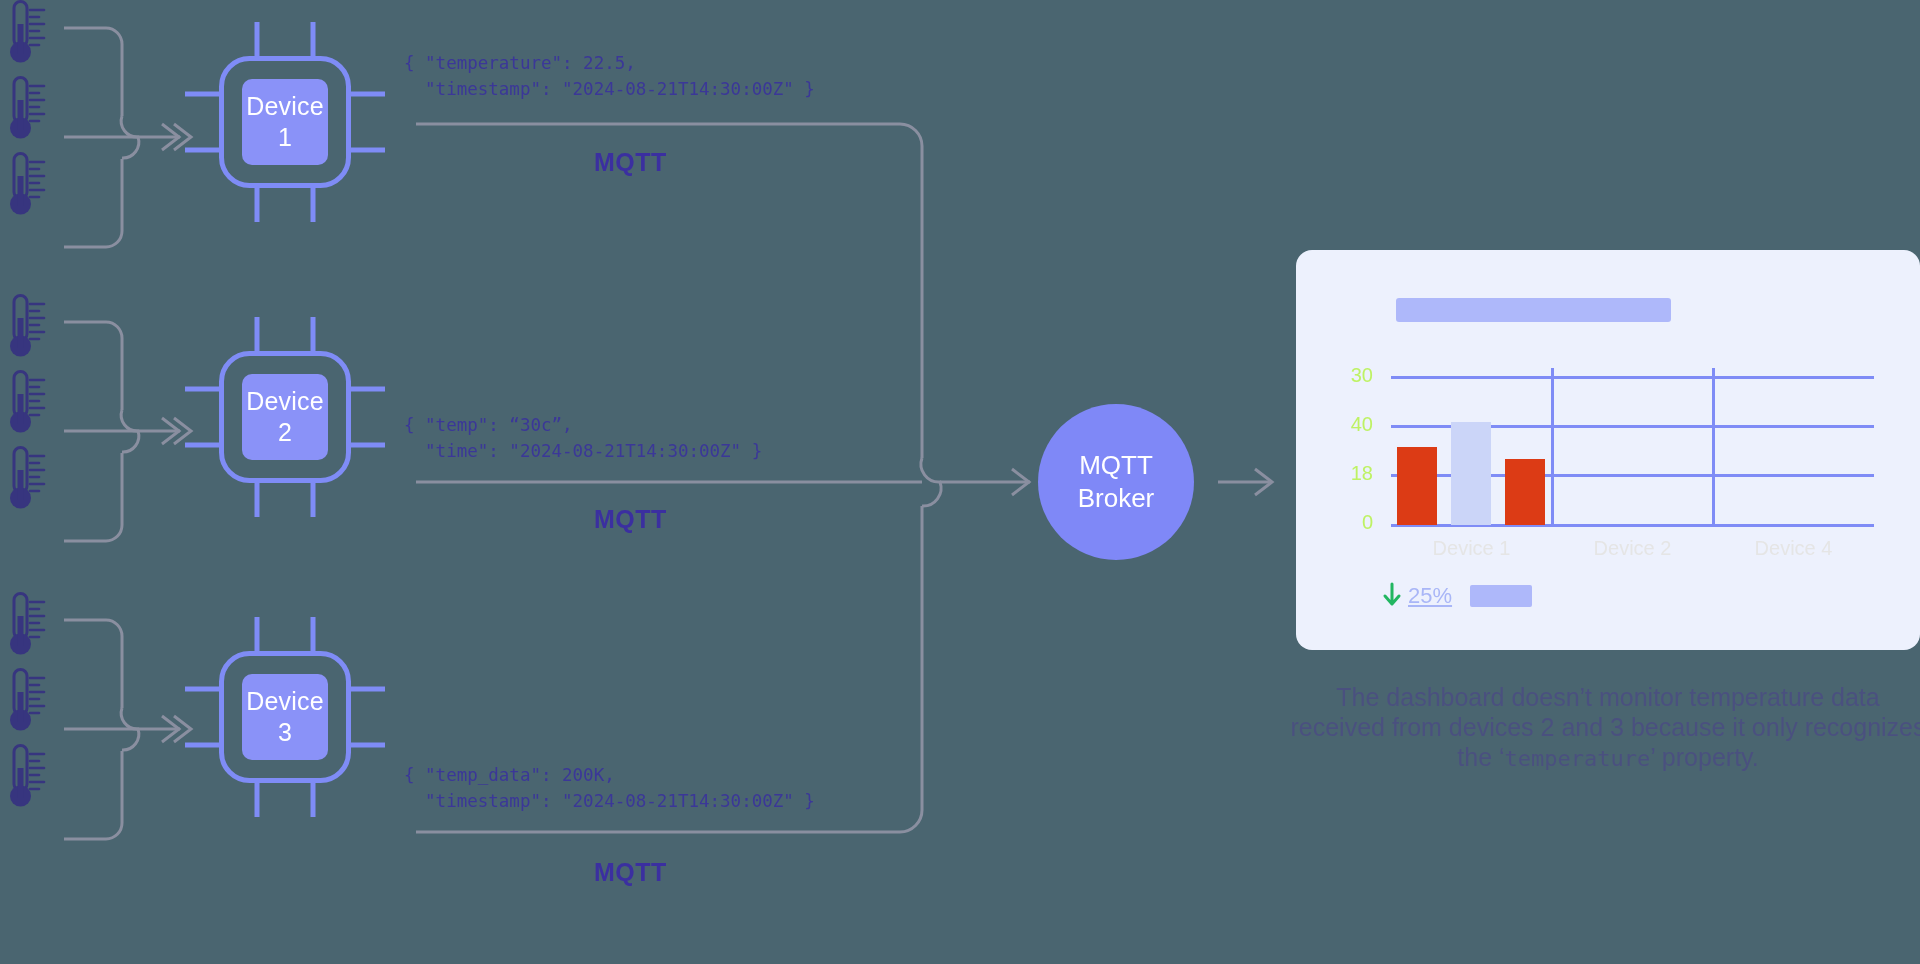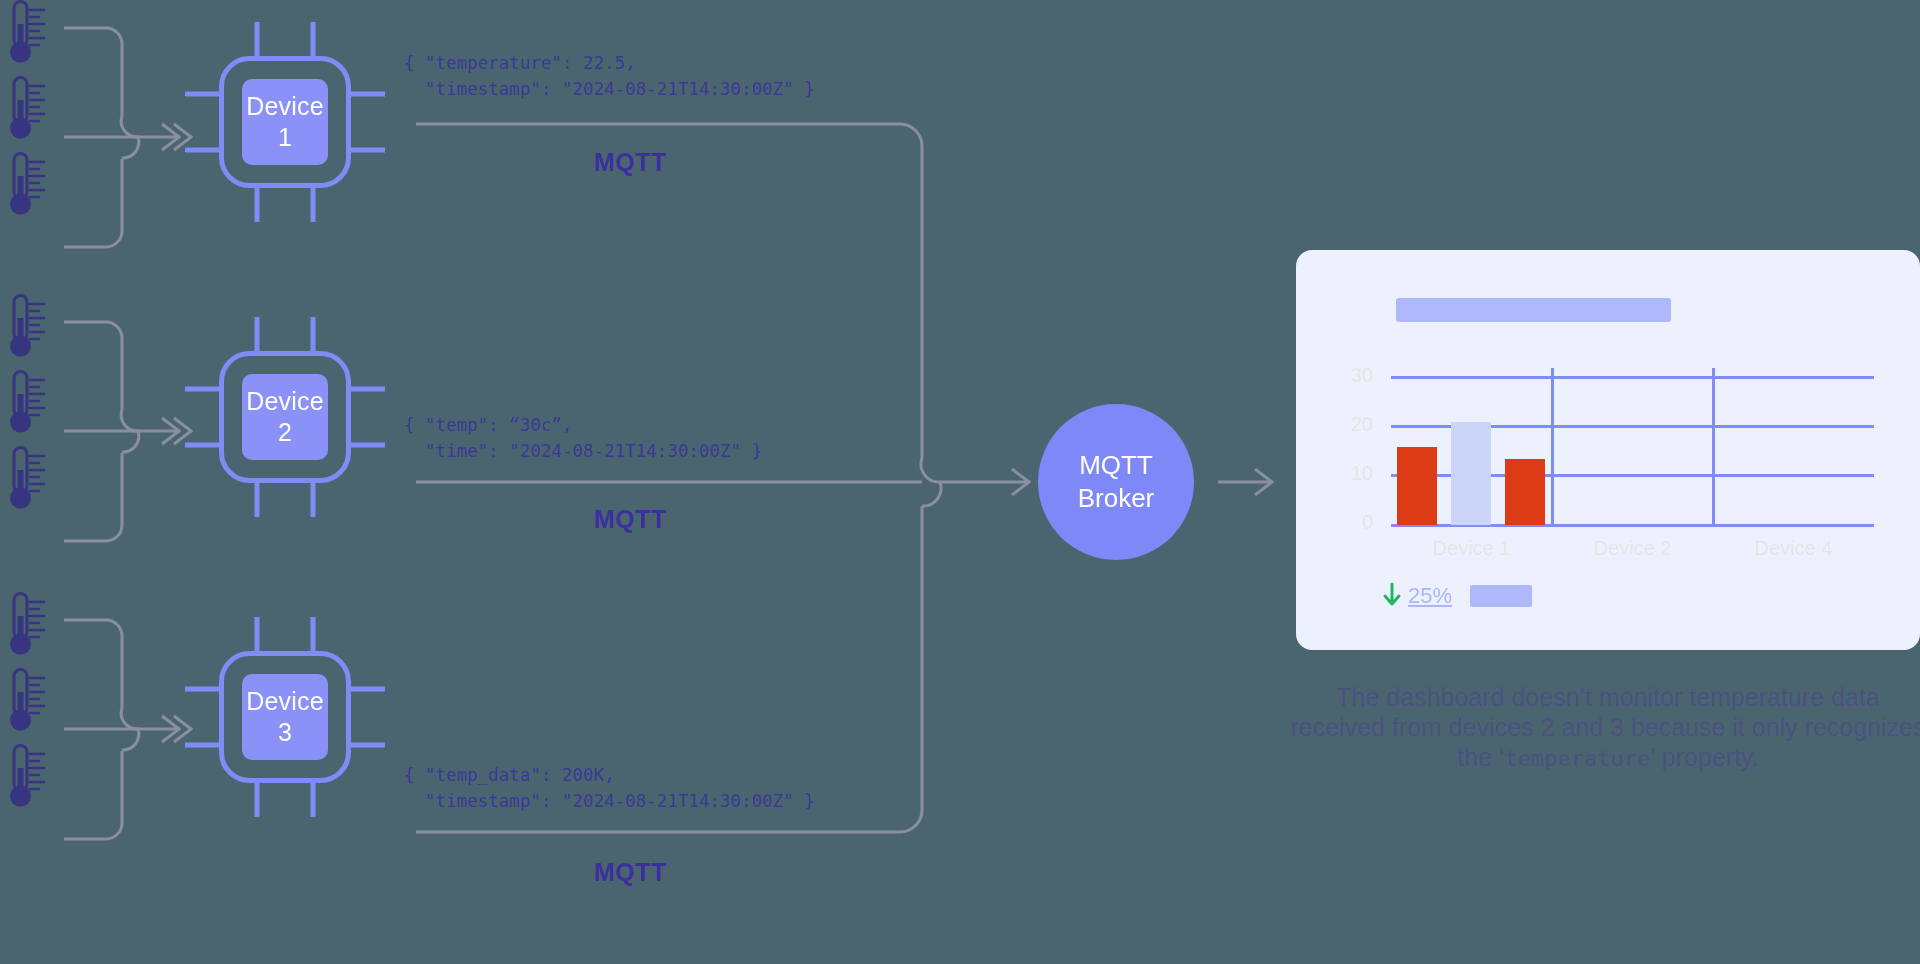--- a/index.html
+++ b/index.html
@@ -66,21 +66,21 @@
     border-radius: 16px;
   }
   .card-titlebar {
     position: absolute;
     background: #AEB8FA;
     border-radius: 3px;
   }
   .ytick {
     position: absolute;
     font-size: 20px;
-    color: #e5e5e5;
+    color: #bef264;
     text-align: right;
     width: 40px;
   }
   .xtick {
     position: absolute;
     font-size: 20px;
     color: #e5e5e5;
     text-align: center;
   }
   .gridline { position: absolute; background: #7F8CF6; }
@@ -303,23 +303,23 @@
     <div class="mqtt-label" style="left: 594px; top: 858px;">MQTT</div>
     <div class="broker" style="left: 1038px; top: 404px;">
       <div>MQTT</div>
       <div>Broker</div>
     </div>
     <div class="card" style="left: 1296px; top: 250px; width: 624px; height: 400px;"></div>
     <div class="card-titlebar" style="left: 1396px; top: 298px; width: 275px; height: 24px;"></div>
     <div class="gridline" style="left: 1391px; top: 523.5px; width: 483px; height: 3px;"></div>
     <div class="ytick" style="left: 1333px; top: 511px;">0</div>
     <div class="gridline" style="left: 1391px; top: 474.438px; width: 483px; height: 3px;"></div>
-    <div class="ytick" style="left: 1333px; top: 461.938px;">10</div>
+    <div class="ytick" style="left: 1333px; top: 461.938px;">18</div>
     <div class="gridline" style="left: 1391px; top: 425.375px; width: 483px; height: 3px;"></div>
-    <div class="ytick" style="left: 1333px; top: 412.875px;">20</div>
+    <div class="ytick" style="left: 1333px; top: 412.875px;">40</div>
     <div class="gridline" style="left: 1391px; top: 376.312px; width: 483px; height: 3px;"></div>
     <div class="ytick" style="left: 1333px; top: 363.812px;">30</div>
     <div class="gridline" style="left: 1550.5px; top: 368px; width: 3px; height: 157px;"></div>
     <div class="gridline" style="left: 1711.5px; top: 368px; width: 3px; height: 157px;"></div>
     <div class="bar" style="left: 1397px; top: 446.5px; width: 40px; height: 78.5px; background: rgb(220, 59, 21);"></div>
     <div class="bar" style="left: 1451px; top: 421.969px; width: 40px; height: 103.031px; background: rgb(203, 213, 248);"></div>
     <div class="bar" style="left: 1505px; top: 458.766px; width: 40px; height: 66.2344px; background: rgb(220, 59, 21);"></div>
     <div class="xtick" style="left: 1391px; top: 537px; width: 161px;">Device 1</div>
     <div class="xtick" style="left: 1552px; top: 537px; width: 161px;">Device 2</div>
     <div class="xtick" style="left: 1713px; top: 537px; width: 161px;">Device 4</div>

